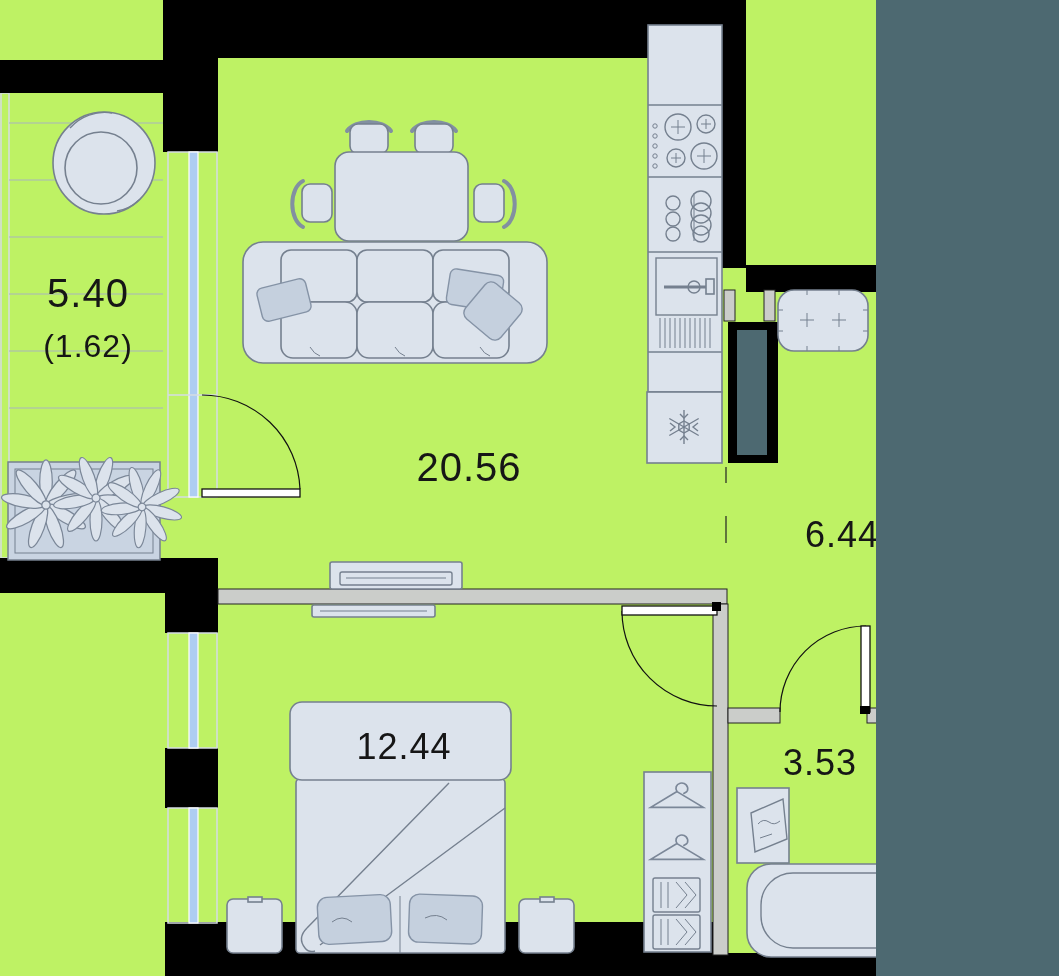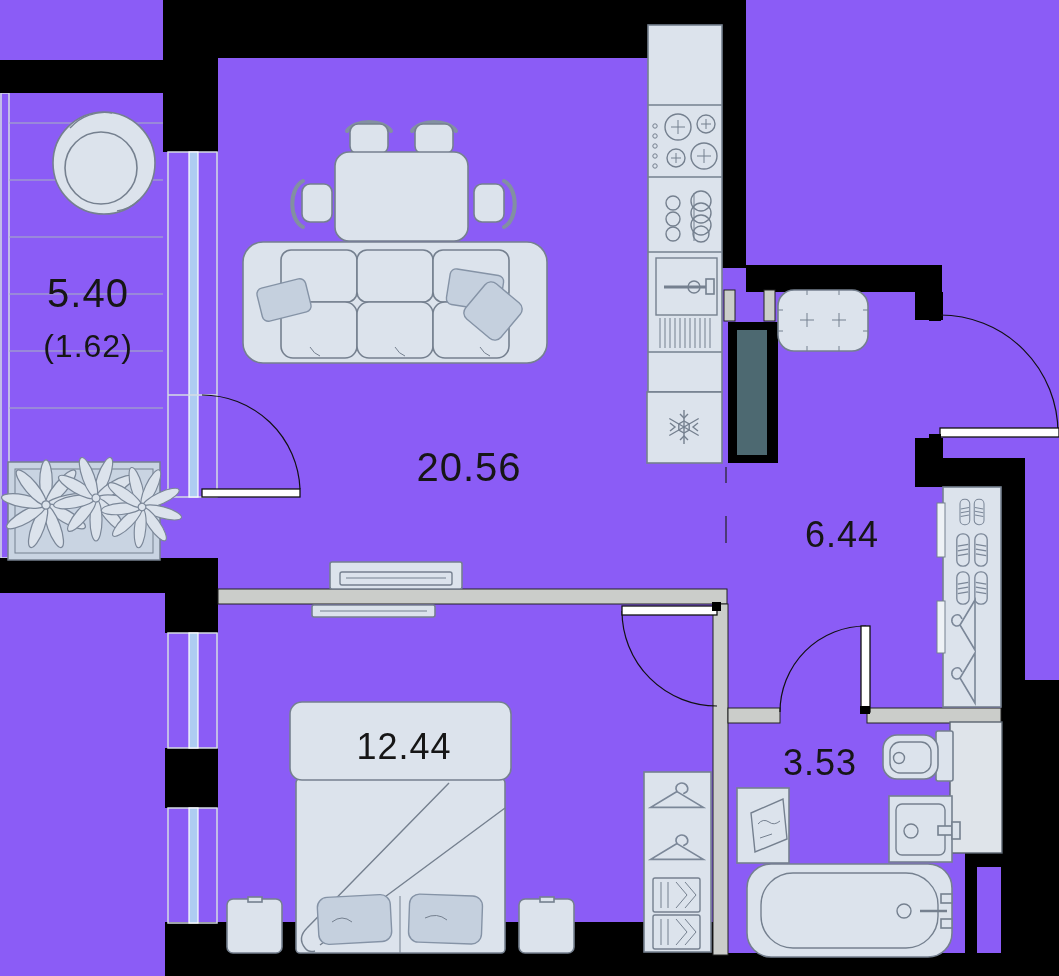--- a/index.html
+++ b/index.html
@@ -1,16 +1,16 @@
 <!DOCTYPE html>
 <html><head>
 <meta charset="utf-8">
 <style>
   html,body{margin:0;padding:0;background:#4d6971;}
-  .stage{position:relative;width:1059px;height:976px;background:#8b5cf6;overflow:hidden;
+  .stage{position:relative;width:876px;height:976px;background:#bef264;overflow:hidden;
          font-family:"Liberation Sans", sans-serif;}
   svg{position:absolute;left:0;top:0;}
   .wall{fill:#000;}
   .gw{fill:#cbcdca;stroke:#222;stroke-width:1;}
   .f{fill:#dce3ec;stroke:#75808f;stroke-width:1.6;}
   .f2{fill:#c5d0de;stroke:#8593a6;stroke-width:1.4;}
   .ln{fill:none;stroke:#75808f;stroke-width:1.4;}
   .thin{fill:none;stroke:#75808f;stroke-width:1;}
   .back{fill:none;stroke:#8290a1;stroke-width:4;stroke-linecap:round;}
   .door{fill:#fff;stroke:#111;stroke-width:1.3;}

